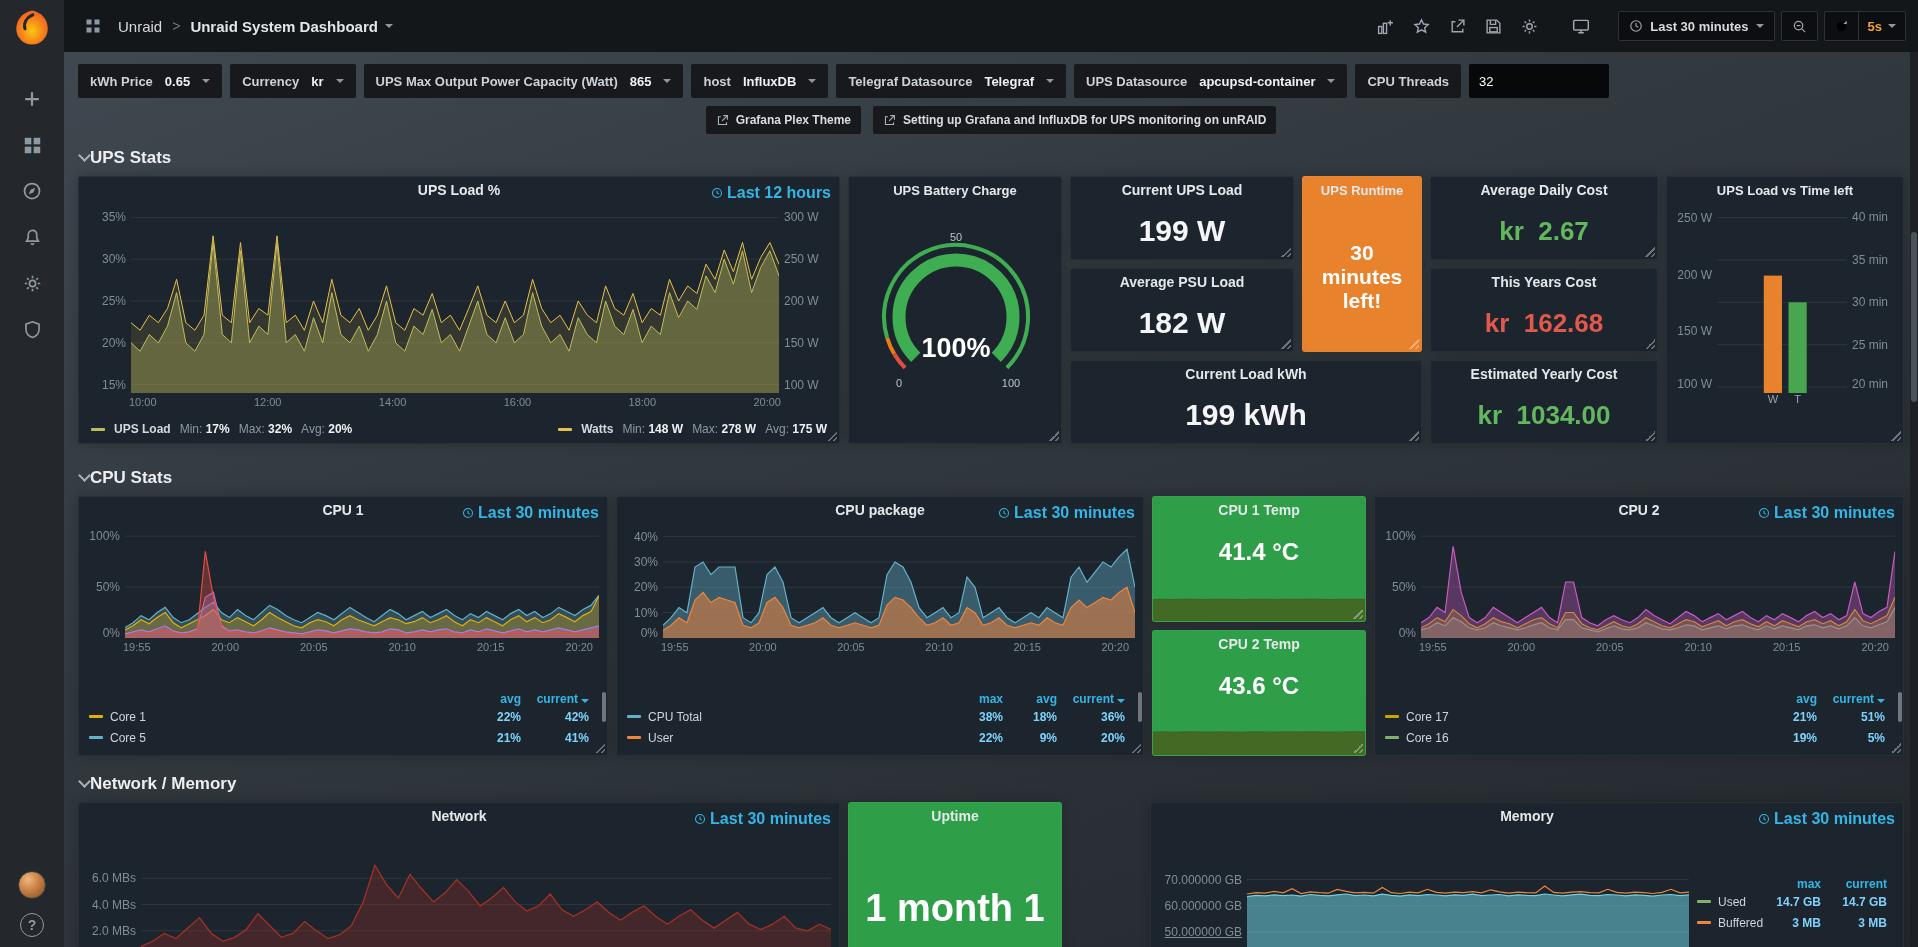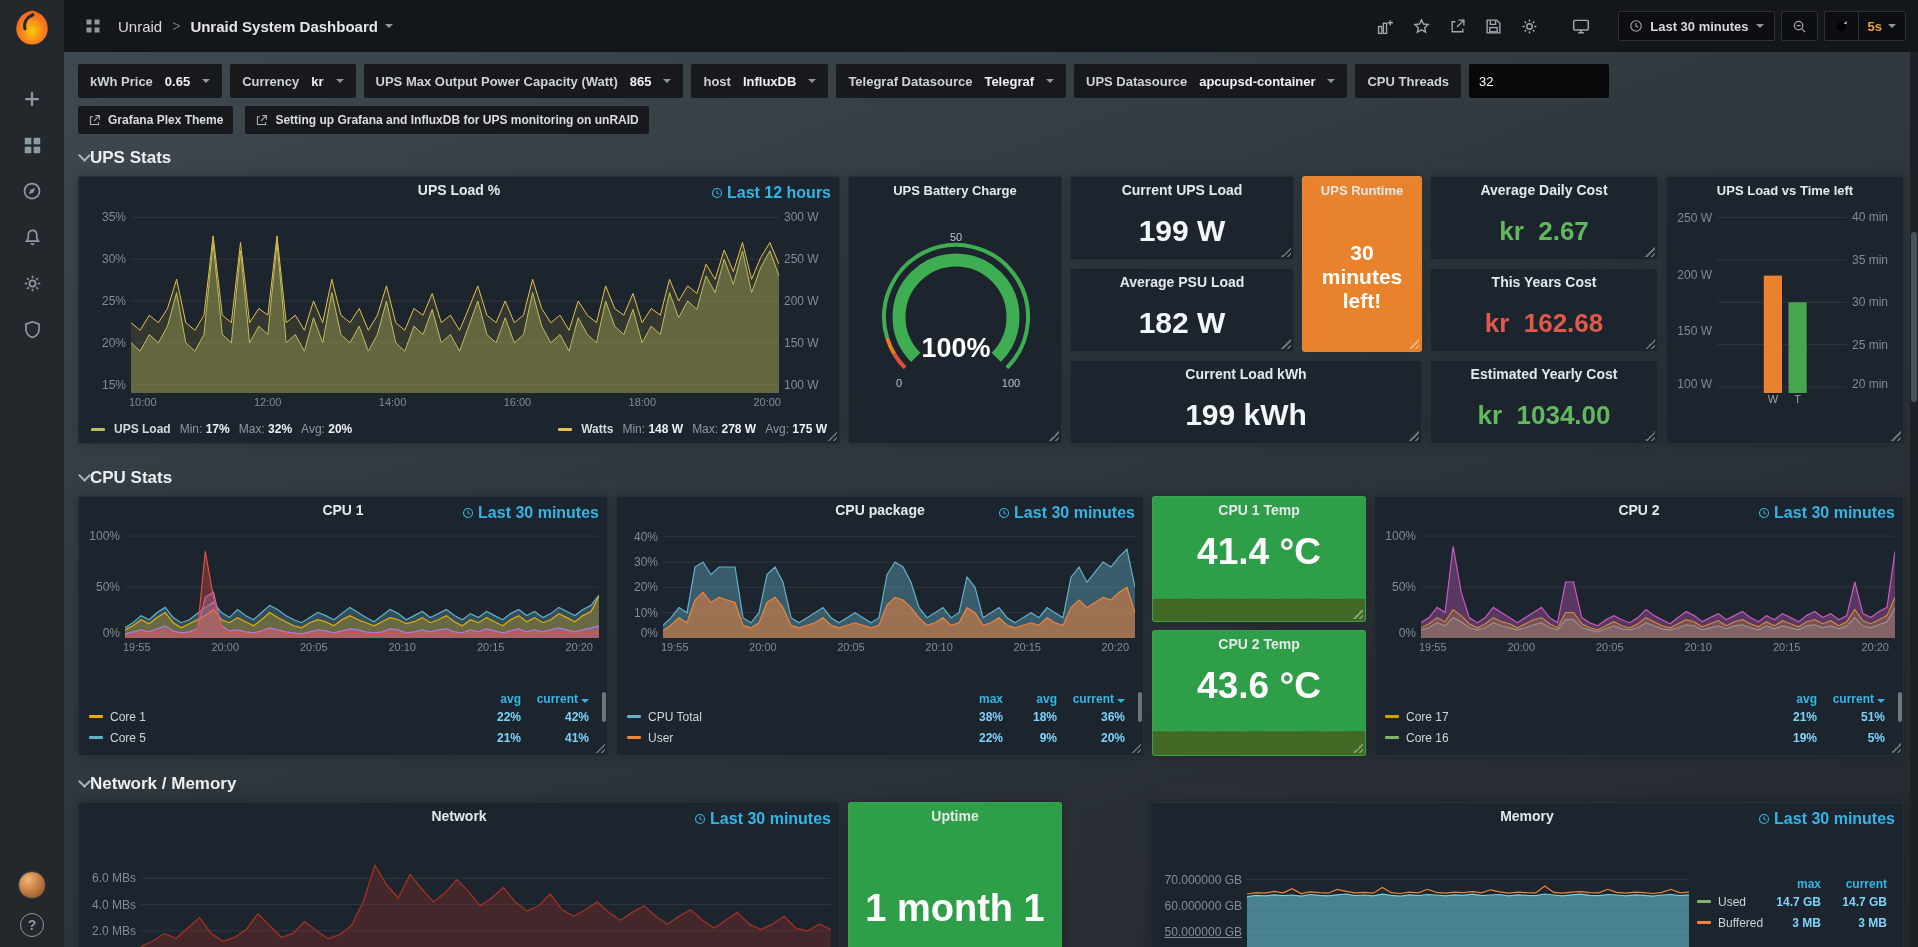--- a/index.html
+++ b/index.html
@@ -35,21 +35,21 @@
   .side-bottom{margin-top:auto;display:flex;flex-direction:column;align-items:center;gap:14px;}
   .avatar{width:28px;height:28px;border-radius:50%;background:radial-gradient(circle at 35% 30%, #f0b87b 0%, #c97f45 45%, #7c4c22 100%);cursor:pointer;border:1px solid #3a3f44;}
   .help-circle{width:24px;height:24px;border-radius:50%;border:1.5px solid #8e9aa3;color:#8e9aa3;display:flex;align-items:center;justify-content:center;font-size:14px;font-weight:700;cursor:pointer;}
   
   .content{position:absolute;left:64px;top:52px;right:0;bottom:0;padding:12px 14px 0;overflow:hidden;}
   .var-row{display:flex;flex-wrap:wrap;gap:8px;align-items:center;}
   .chip{height:34px;background:#17191d;border-radius:2px;display:flex;align-items:center;gap:12px;padding:0 12px;cursor:pointer;}
   .chip-label{font-size:13px;font-weight:700;color:#ccd2d8;}
   .chip-value{font-size:13px;font-weight:600;color:#eef1f3;}
   .threads-input{height:34px;width:140px;background:#060809;border:none;border-radius:2px;color:#fff;font-size:13px;padding:0 10px;font-family:"Liberation Sans",sans-serif;}
-  .links-row{display:flex;gap:12px;margin-top:8px;}
+  .links-row{display:flex;gap:12px;margin-top:8px;justify-content:center;}
   .link-chip{height:28px;background:#17191d;border-radius:2px;display:flex;align-items:center;gap:7px;padding:0 10px;font-size:12px;font-weight:700;color:#d8dde2;cursor:pointer;text-decoration:none;}
   .link-chip svg{stroke:#aeb6bd;fill:none;stroke-width:1.3;}
   .sec{display:flex;align-items:center;gap:1px;margin:14px 0 8px 2px;cursor:pointer;}
   .sec-title{font-size:17px;font-weight:700;color:#eceef0;}
   .chev{width:9px;height:9px;border-right:2px solid #aab3bb;border-bottom:2px solid #aab3bb;transform:rotate(45deg);margin-top:-5px;}
   
   .grid-ups{display:grid;grid-template-columns:762px 214px 224px 120px 228px 1fr;grid-template-rows:84px 84px 84px;gap:8px;}
   .grid-cpu{display:grid;grid-template-columns:530px 528px 214px 1fr;grid-template-rows:126px 126px;gap:8px;}
   .grid-net{display:grid;grid-template-columns:762px 214px 72px 1fr;grid-template-rows:250px;gap:8px;}
   
@@ -88,21 +88,21 @@
   .lt-name{color:#cfd4d9;cursor:pointer;}
   .lt-v{text-align:right;padding-right:14px;color:#7dd3fc;font-weight:600;white-space:nowrap;}
   .lt-scroll{position:absolute;right:1px;top:0;width:4px;height:30px;background:rgba(255,255,255,0.38);border-radius:2px;cursor:pointer;}
   
   .stat-body{flex:1;display:flex;align-items:center;justify-content:center;}
   .stat-value{font-size:30px;font-weight:700;color:#f3f5f6;white-space:pre;}
   .stat-value.cost{font-size:26px;}
   .stat-value.green-text{color:var(--green_text);}
   .stat-value.red-text{color:var(--red_text);}
   .runtime-value{font-size:21px;line-height:1.15;font-weight:700;color:#fff;text-align:center;padding:0 6px;}
-  .temp-value{font-size:37px;font-weight:700;color:#fff;}
+  .temp-value{font-size:24px;font-weight:700;color:#fff;}
   .temp-body{flex:1;display:flex;align-items:center;justify-content:center;padding-bottom:40px;}
   .spark{position:absolute;left:0;right:0;bottom:0;height:58px;}
   .uptime-value{margin-top:58px;font-size:38px;font-weight:700;color:#fff;text-align:center;white-space:nowrap;}
   
   .gauge-svg{display:block;margin:2px auto 0;}
   .gauge-tick{fill:#b9c2c9;font-size:11px;text-anchor:middle;}
   .gauge-val{fill:#ffffff;font-size:27px;font-weight:700;text-anchor:middle;}
   
   .bars-x{position:relative;height:16px;flex:none;font-size:11px;color:#9aa4ad;}
   .bars-x span{position:absolute;transform:translateX(-50%);}

